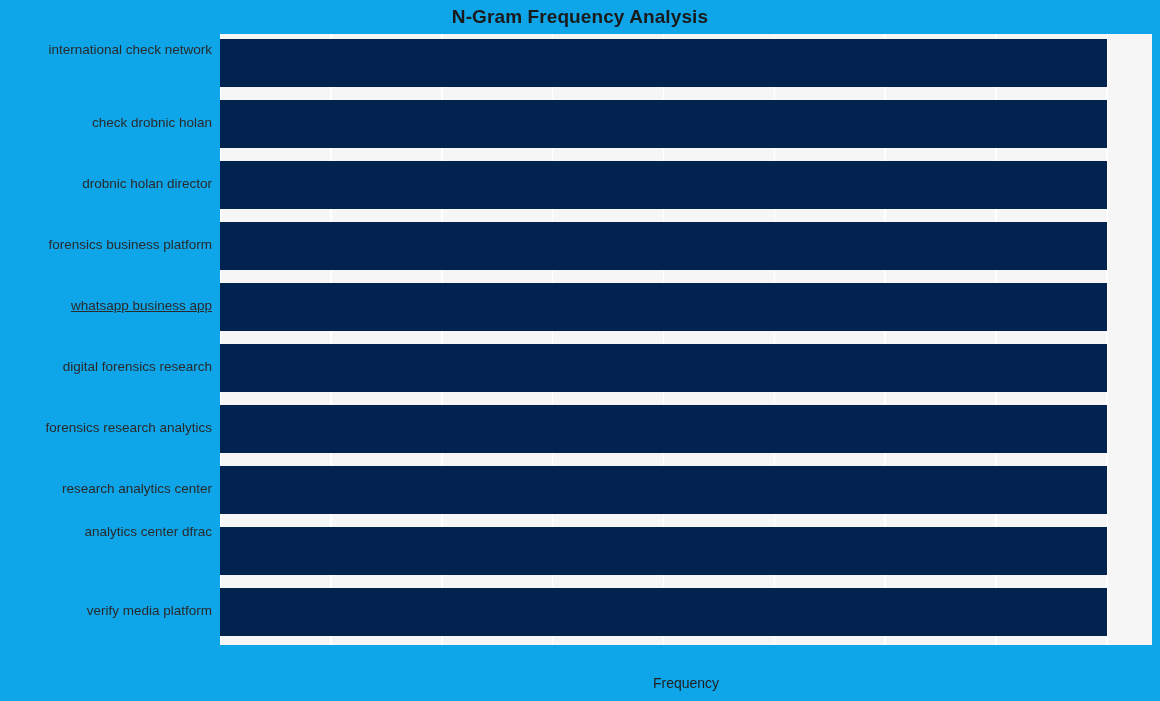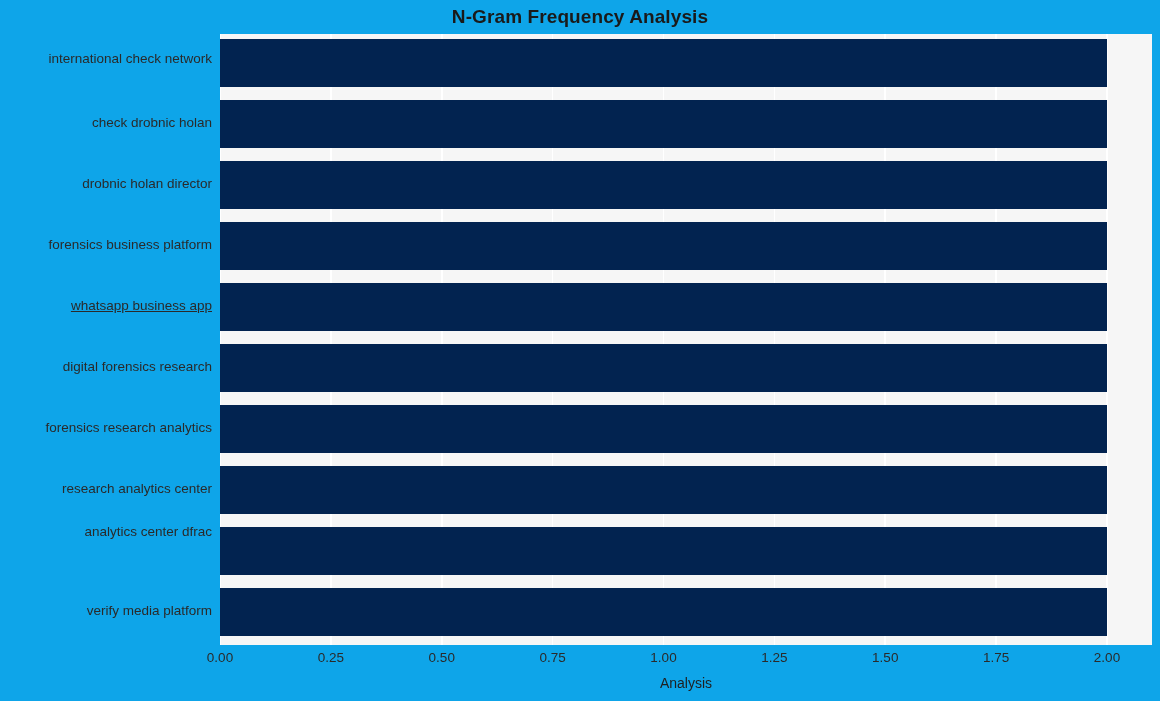--- a/index.html
+++ b/index.html
@@ -147,39 +147,28 @@
         <div class="bar" title="whatsapp business app: 2" style="top: 248.95px; height: 48px; width: 887px; background: rgb(2, 35, 80);"></div>
         <div class="bar" title="digital forensics research: 2" style="top: 310.05px; height: 48px; width: 887px; background: rgb(2, 35, 80);"></div>
         <div class="bar" title="forensics research analytics: 2" style="top: 371.15px; height: 48px; width: 887px; background: rgb(2, 35, 80);"></div>
         <div class="bar" title="research analytics center: 2" style="top: 432.25px; height: 48px; width: 887px; background: rgb(2, 35, 80);"></div>
         <div class="bar" title="analytics center dfrac: 2" style="top: 493.35px; height: 48px; width: 887px; background: rgb(2, 35, 80);"></div>
         <div class="bar" title="verify media platform: 2" style="top: 554.45px; height: 48px; width: 887px; background: rgb(2, 35, 80);"></div>
       </div>
   </div>
 
   <div id="ylabels">
-      <div class="ylabel" style="top: 18px;">international check network</div>
+      <div class="ylabel" style="top: 9px;">international check network</div>
       <div class="ylabel" style="top: 81.65px;">check drobnic holan</div>
       <div class="ylabel" style="top: 142.75px; margin-left: 8px;">drobnic holan director</div>
       <div class="ylabel" style="top: 203.85px;">forensics business platform</div>
       <div class="ylabel" style="top: 264.95px; text-decoration: underline;">whatsapp business app</div>
       <div class="ylabel" style="top: 326.05px;">digital forensics research</div>
       <div class="ylabel" style="top: 387.15px;">forensics research analytics</div>
       <div class="ylabel" style="top: 448.25px;">research analytics center</div>
       <div class="ylabel" style="top: 491px;">analytics center dfrac</div>
       <div class="ylabel" style="top: 570.45px; padding-left: 26px;">verify media platform</div>
     </div>
 
-  <div id="xlabels">
-      <div class="xlabel" style="left: 220px;">0.00</div>
-      <div class="xlabel" style="left: 330.875px;">0.25</div>
-      <div class="xlabel" style="left: 441.75px;">0.50</div>
-      <div class="xlabel" style="left: 552.625px;">0.75</div>
-      <div class="xlabel" style="left: 663.5px;">1.00</div>
-      <div class="xlabel" style="left: 774.375px;">1.25</div>
-      <div class="xlabel" style="left: 885.25px;">1.50</div>
-      <div class="xlabel" style="left: 996.125px;">1.75</div>
-      <div class="xlabel" style="left: 1107px;">2.00</div>
-    </div>
 
-  <div id="xaxis-title">Analysis</div>
+  <div id="xaxis-title">Frequency</div>
 
 </div>
 
 </body></html>

